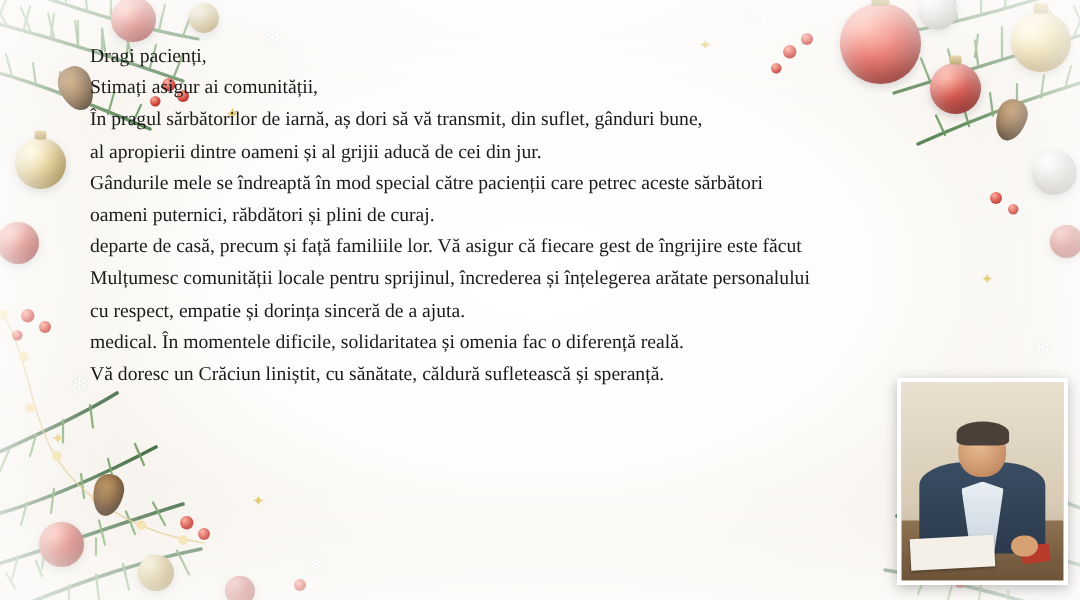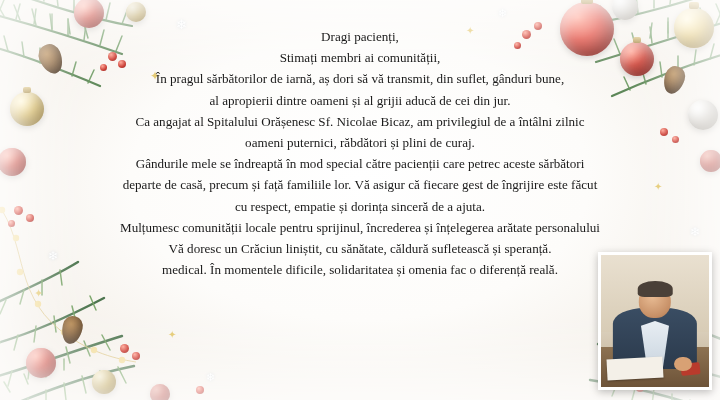--- a/index.html
+++ b/index.html
@@ -99,21 +99,20 @@
     pointer-events: none;
   }
 
   
   .message {
     position: absolute;
     left: 60px;
     top: 26px;
     width: 600px;
     z-index: 6;
-    text-align: center;
     color: #1a1a1a;
     font-size: 13.1px;
     line-height: 1.62;
   }
   .message p {
     margin: 0;
   }
   .message .gap {
     height: 13px;
   }
@@ -440,31 +439,30 @@
     <div class="star" style="left:466px; top:26px; font-size:10px;">✦</div>
     <div class="star" style="left:34px; top:288px; font-size:11px;">✦</div>
     <div class="star" style="left:168px; top:330px; font-size:10px;">✦</div>
     <div class="star" style="left:654px; top:182px; font-size:10px;">✦</div>
   </div>
 
   <div class="vignette"></div>
 
   <div class="message">
     <p>Dragi pacienți,</p>
-    <p>Stimați membri ai comunității,</p>
+    <p>Stimați asigur ai comunității,</p>
     <p>În pragul sărbătorilor de iarnă, aș dori să vă transmit, din suflet, gânduri bune,</p>
     <p>al apropierii dintre oameni și al grijii aducă de cei din jur.</p>
-    <p>Ca angajat al Spitalului Orășenesc Sf. Nicolae Bicaz, am privilegiul de a întâlni zilnic</p>
+    <p>Gândurile mele se îndreaptă în mod special către pacienții care petrec aceste sărbători</p>
     <p>oameni puternici, răbdători și plini de curaj.</p>
-    <p>Gândurile mele se îndreaptă în mod special către pacienții care petrec aceste sărbători</p>
     <p>departe de casă, precum și față familiile lor. Vă asigur că fiecare gest de îngrijire este făcut</p>
+    <p>Mulțumesc comunității locale pentru sprijinul, încrederea și înțelegerea arătate personalului</p>
     <p>cu respect, empatie și dorința sinceră de a ajuta.</p>
-    <p>Mulțumesc comunității locale pentru sprijinul, încrederea și înțelegerea arătate personalului</p>
+    <p>medical. În momentele dificile, solidaritatea și omenia fac o diferență reală.</p>
     <p>Vă doresc un Crăciun liniștit, cu sănătate, căldură sufletească și speranță.</p>
-    <p>medical. În momentele dificile, solidaritatea și omenia fac o diferență reală.</p>
     <div class="gap"></div>
     <div class="gap"></div>
   </div>
 
   <div class="photo-frame">
     <div class="photo-bg"></div>
     <div class="photo-wall"></div>
     <div class="photo-desk"></div>
     <div class="photo-body"></div>
     <div class="photo-shirt"></div>

